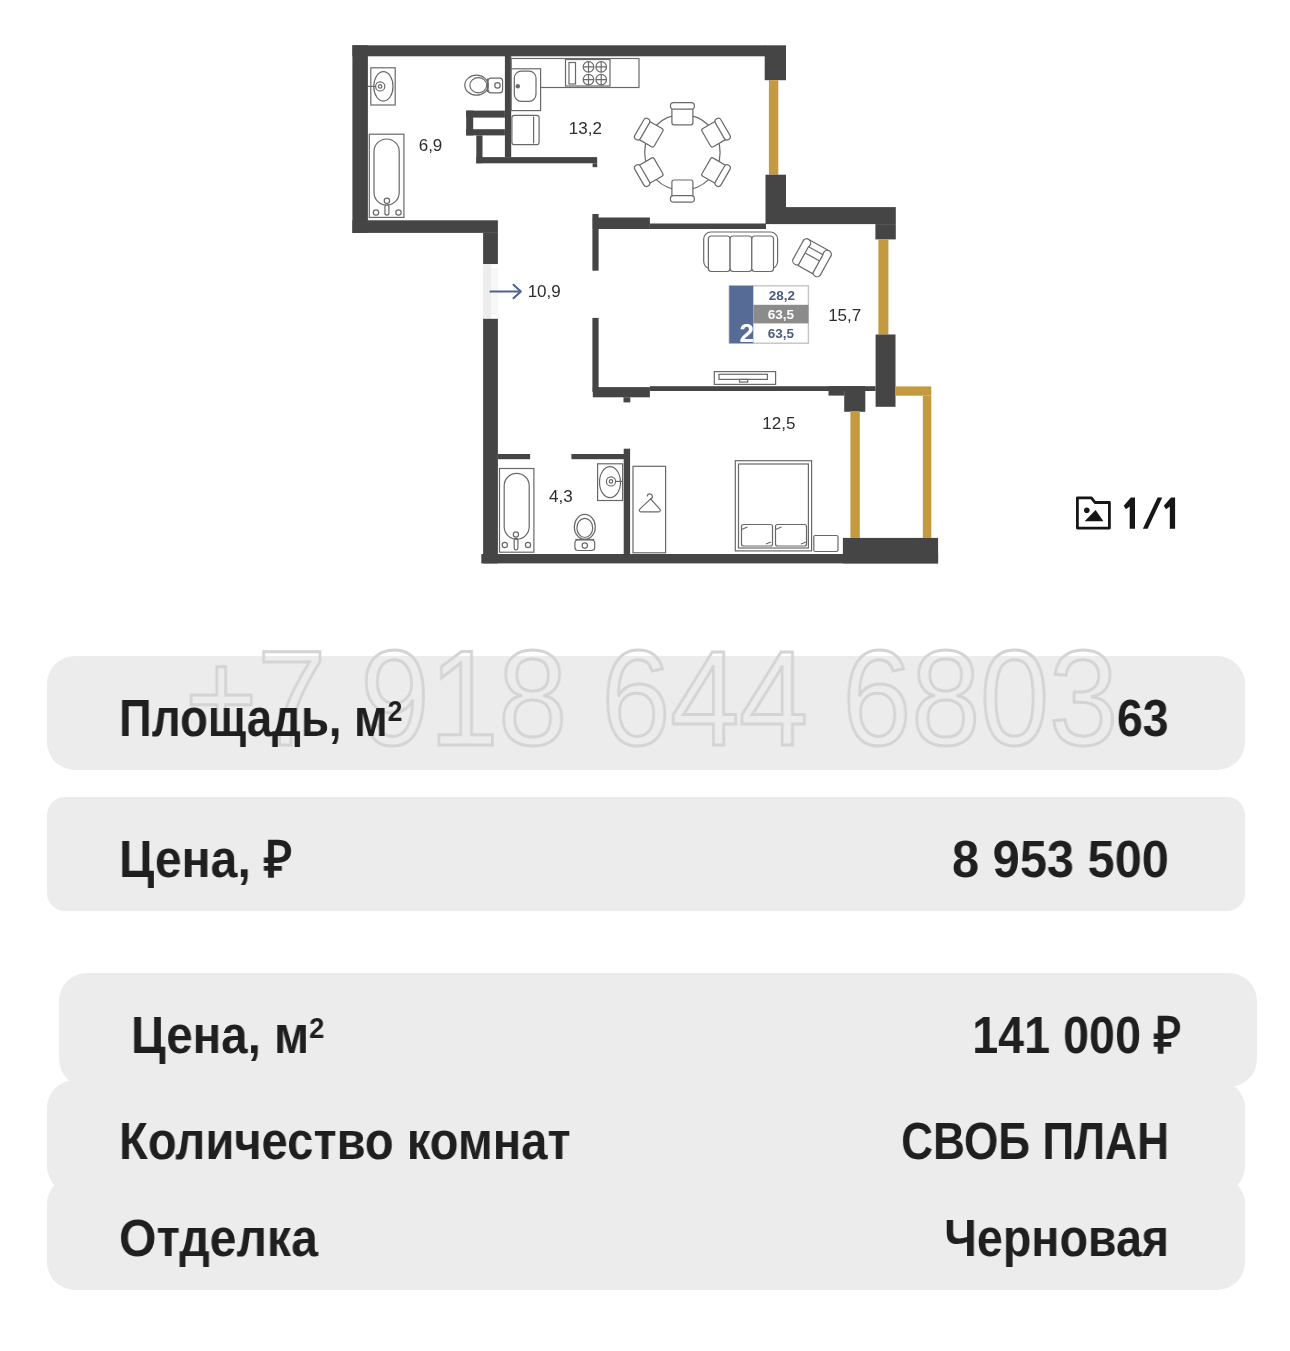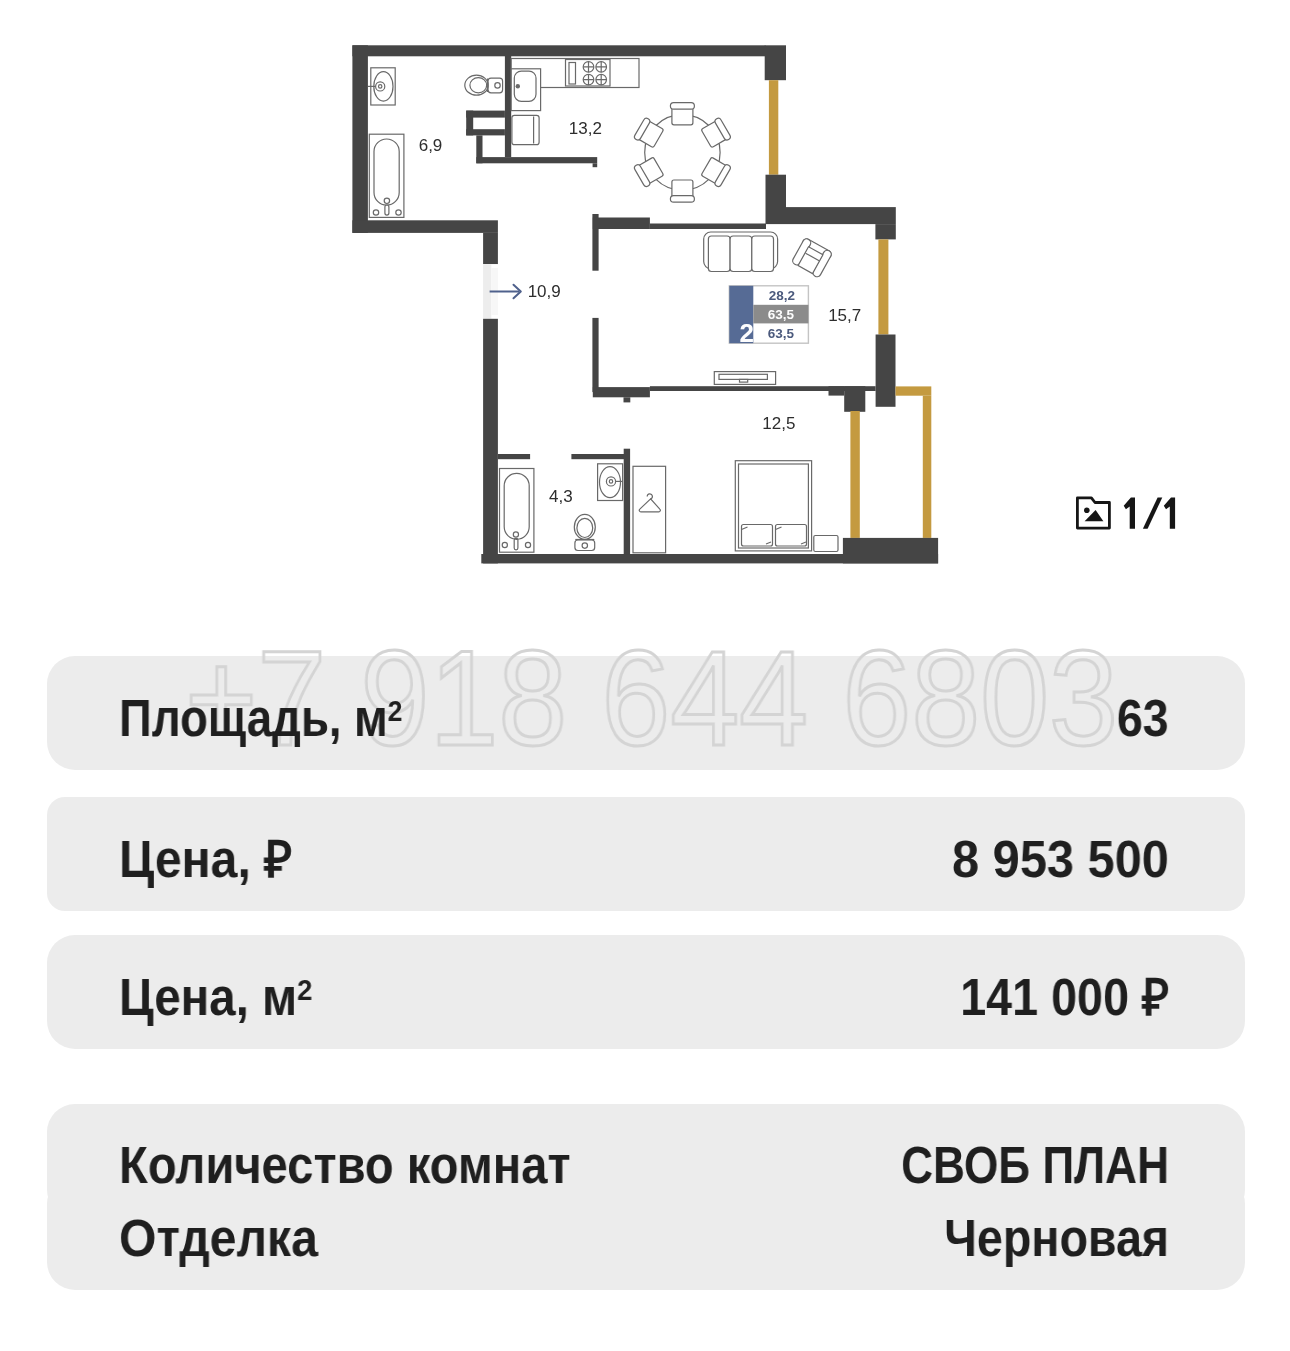--- a/index.html
+++ b/index.html
@@ -300,26 +300,26 @@
 <div class="row" style="top:656px;">
     <span class="lbl" style="transform:scaleX(0.892)">Площадь, м<span class="sup">2</span></span>
     <span class="val" style="transform:scaleX(0.914)">63</span>
   </div>
 
 <div class="row" style="top:797.3px;border-radius:18px;">
     <span class="lbl" style="transform:scaleX(0.944)">Цена, ₽</span>
     <span class="val" style="transform:scaleX(0.956)">8 953 500</span>
   </div>
 
-<div class="row" style="top:935px;">
+<div class="row" style="top:973px;margin-left:12px;">
     <span class="lbl" style="transform:scaleX(0.93)">Цена, м<span class="sup">2</span></span>
     <span class="val" style="transform:scaleX(0.916)">141 000 ₽</span>
   </div>
 
-<div class="row" style="top:1079.9px;margin-top:24px;">
+<div class="row" style="top:1079.9px;">
     <span class="lbl" style="transform:scaleX(0.924)">Количество комнат</span>
     <span class="val" style="transform:scaleX(0.867)">СВОБ ПЛАН</span>
   </div>
 
 <div class="row" style="top:1176px;">
     <span class="lbl" style="transform:scaleX(0.942)">Отделка</span>
     <span class="val" style="transform:scaleX(0.914)">Черновая</span>
   </div>
 
 </body></html>

